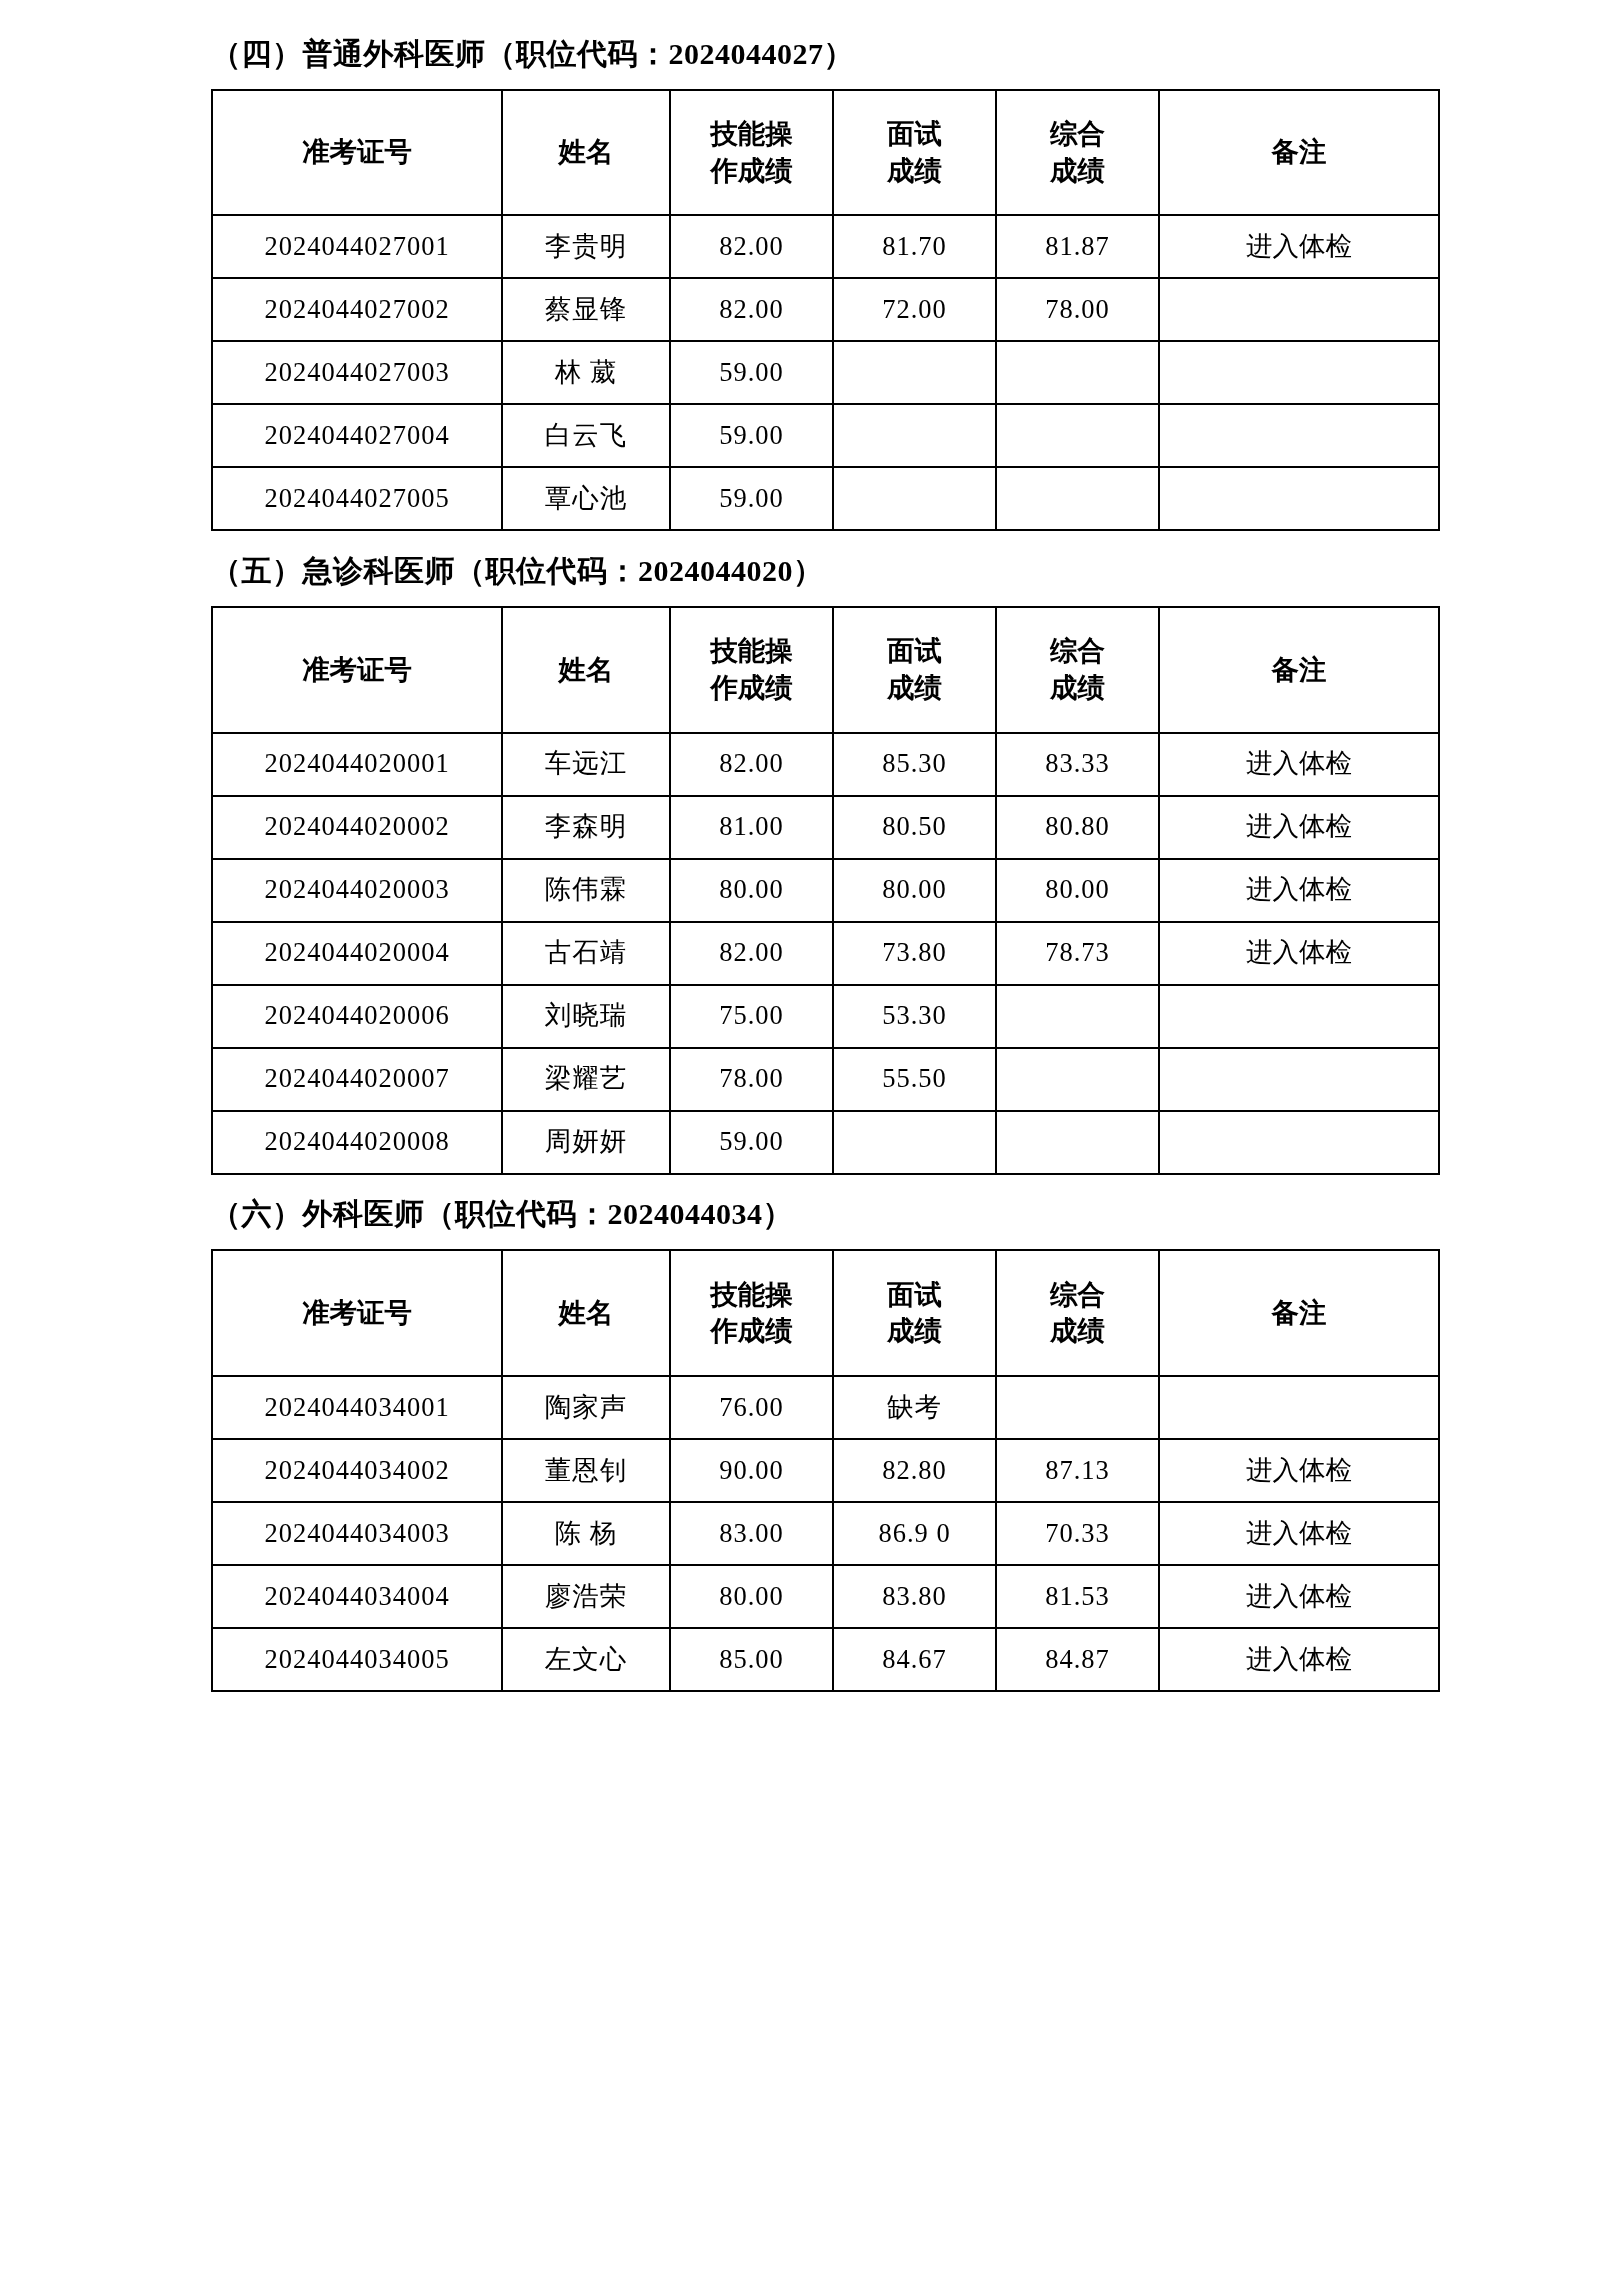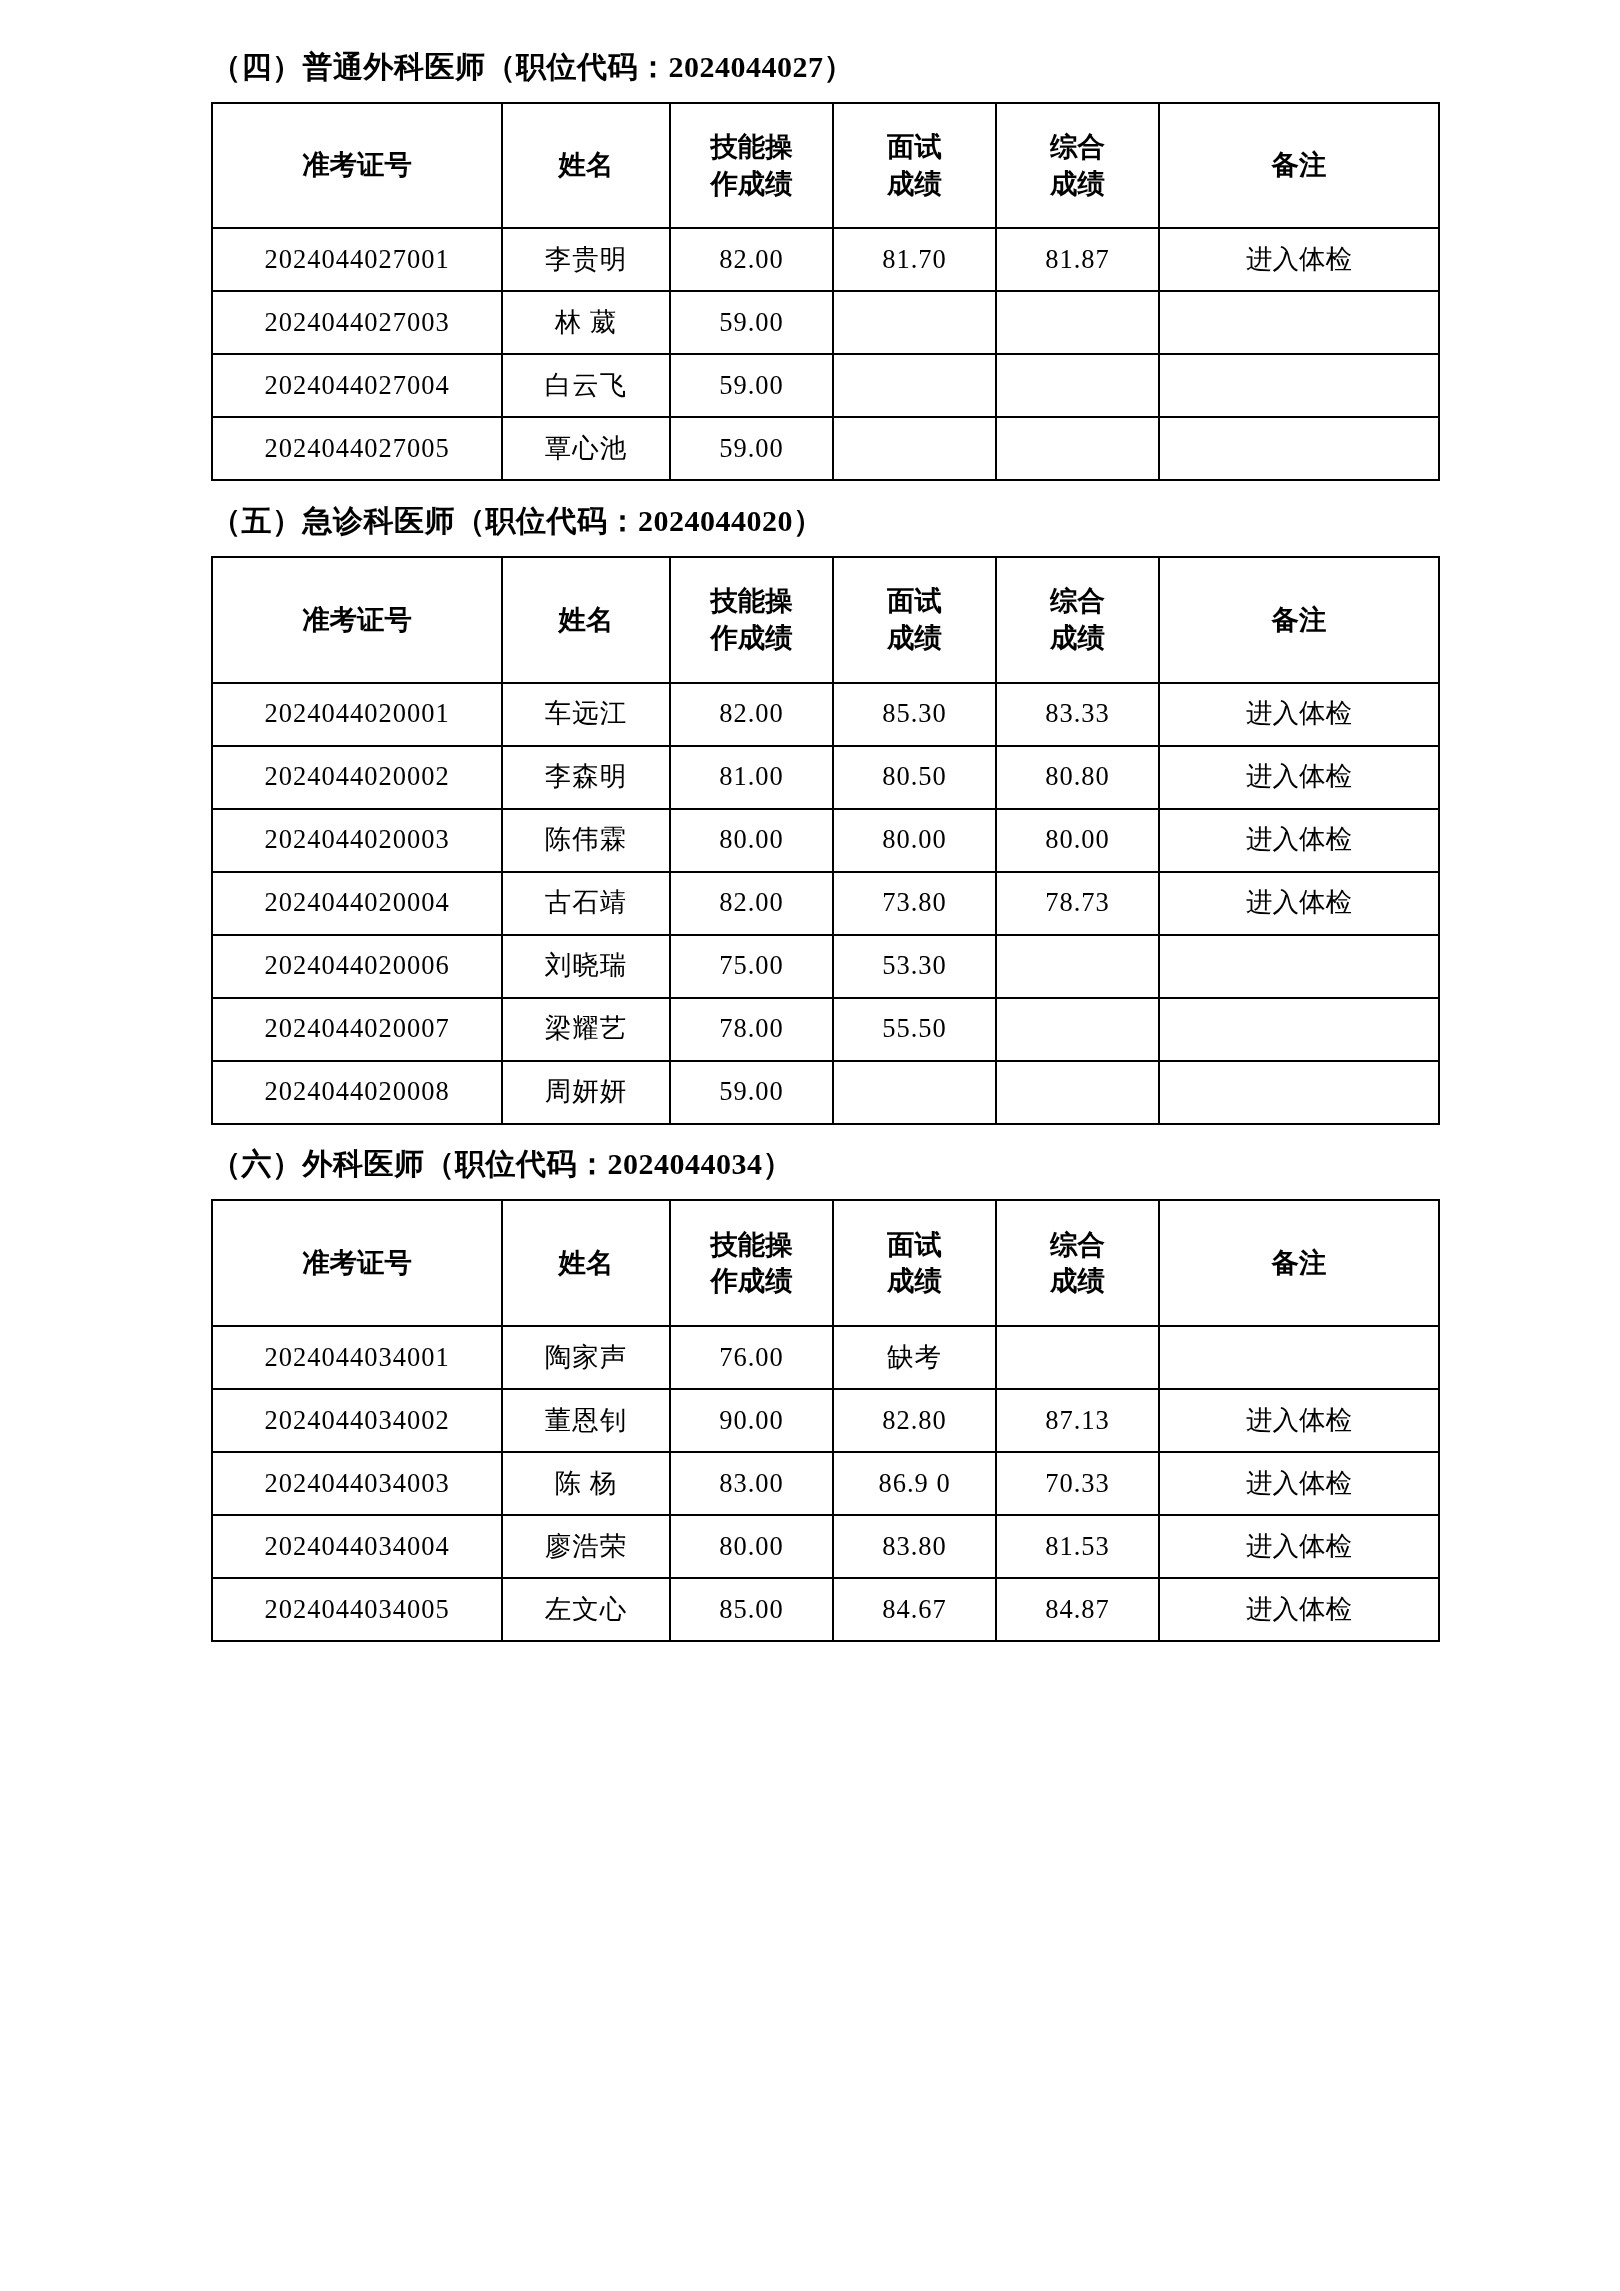--- a/index.html
+++ b/index.html
@@ -11,21 +11,21 @@
     width: 1620px;
     height: 2292px;
     font-family: "Liberation Serif", "DejaVu Serif", serif;
     color: #000000;
     position: relative;
   }
   .page {
     box-sizing: border-box;
     width: 1280px;
     min-height: 2292px;
-    padding: 47px 147px 39px 211px;
+    padding: 34px 147px 39px 211px;
     background: #fff;
   }
   .section-title {
     font-family: "Liberation Serif", "DejaVu Serif", serif;
     font-weight: bold;
     font-size: 30px;
     letter-spacing: 0.5px;
     margin: 0 0 13.7px 0;
     white-space: nowrap;
   }
@@ -111,20 +111,28 @@
           <tbody>
             <tr class="tall-row">
               <td class="num">2024044027001</td>
               <td class="name">李贵明</td>
               <td class="num">82.00</td>
               <td class="num">81.70</td>
               <td class="num">81.87</td>
               <td class="note">进入体检</td>
             </tr>
             <tr class="tall-row">
+              <td class="num">2024044027002</td>
+              <td class="name">蔡显锋</td>
+              <td class="num">82.00</td>
+              <td class="num">72.00</td>
+              <td class="num">78.00</td>
+              <td class="note"></td>
+            </tr>
+            <tr class="tall-row">
               <td class="num">2024044027003</td>
               <td class="name">林  葳</td>
               <td class="num">59.00</td>
               <td class="num"></td>
               <td class="num"></td>
               <td class="note"></td>
             </tr>
             <tr class="tall-row">
               <td class="num">2024044027004</td>
               <td class="name">白云飞</td>

